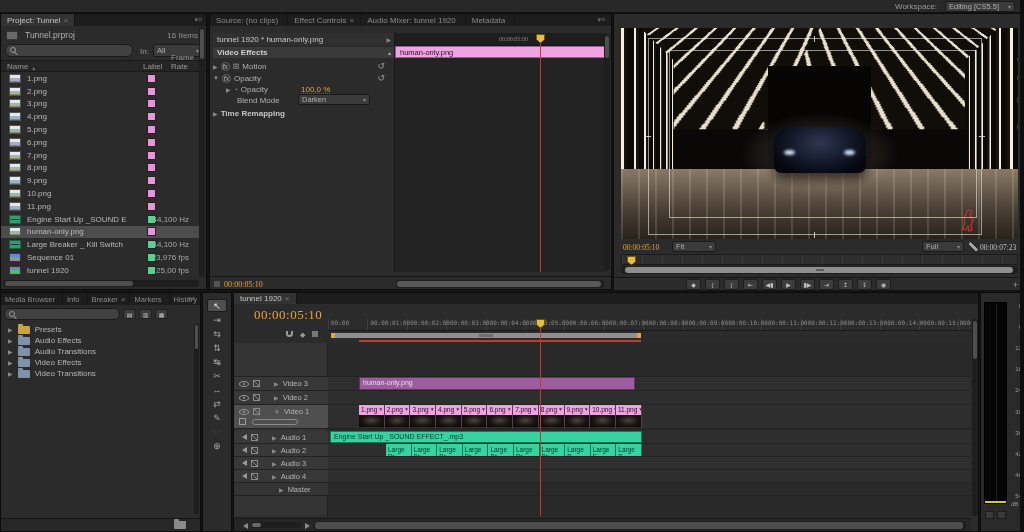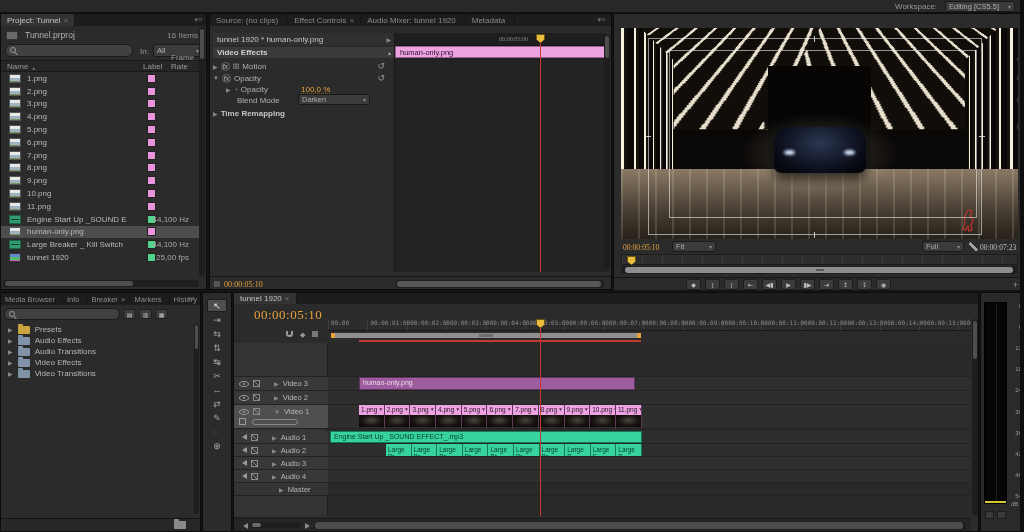--- a/index.html
+++ b/index.html
@@ -214,20 +214,26 @@
           <span class="pr-rate"></span>
         </div>
 
         <div class="proj-row">
           <span class="pi audio"></span>
           <span class="pr-name">Large Breaker _ Kill Switch</span>
           <span class="pr-swatch" style="background: rgb(82, 212, 142);"></span>
           <span class="pr-rate">44,100 Hz</span>
         </div>
 
+        <div class="proj-row">
+          <span class="pi seq"></span>
+          <span class="pr-name">Sequence 01</span>
+          <span class="pr-swatch" style="background: rgb(82, 212, 142);"></span>
+          <span class="pr-rate">23,976 fps</span>
+        </div>
 
         <div class="proj-row">
           <span class="pi seq"></span>
           <span class="pr-name">tunnel 1920</span>
           <span class="pr-swatch" style="background: rgb(82, 212, 142);"></span>
           <span class="pr-rate">25,00 fps</span>
         </div>
       </div>
     <div class="sb-track" style="left:2px;top:266px;width:196px;height:7px">
       <div class="sb-thumb" style="left:2px;top:1px;width:128px;height:5px"></div>

